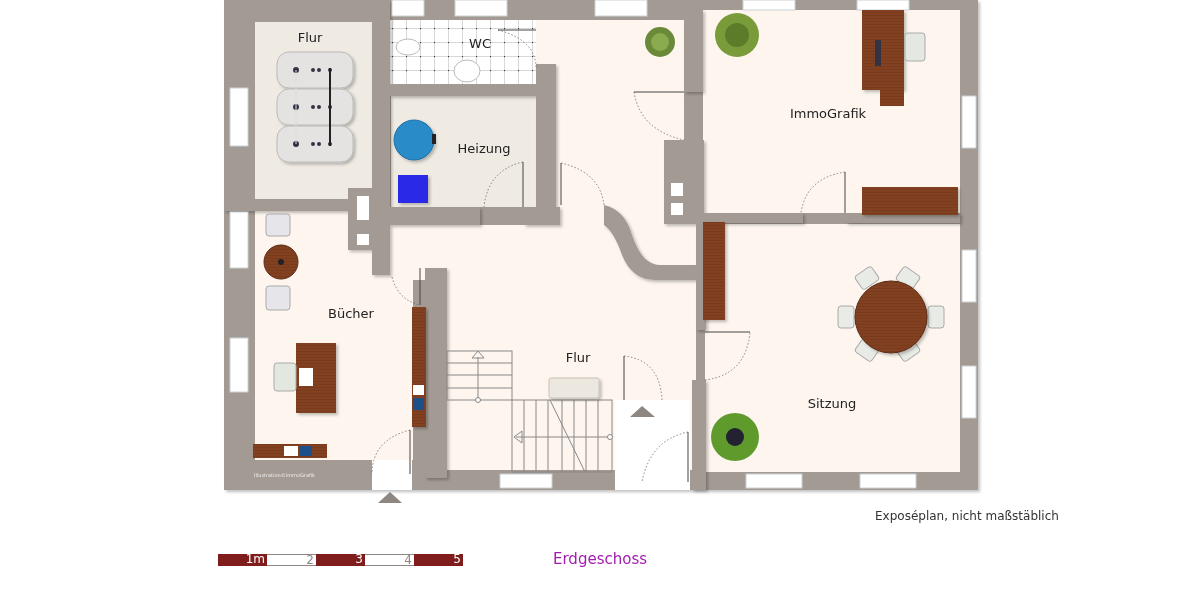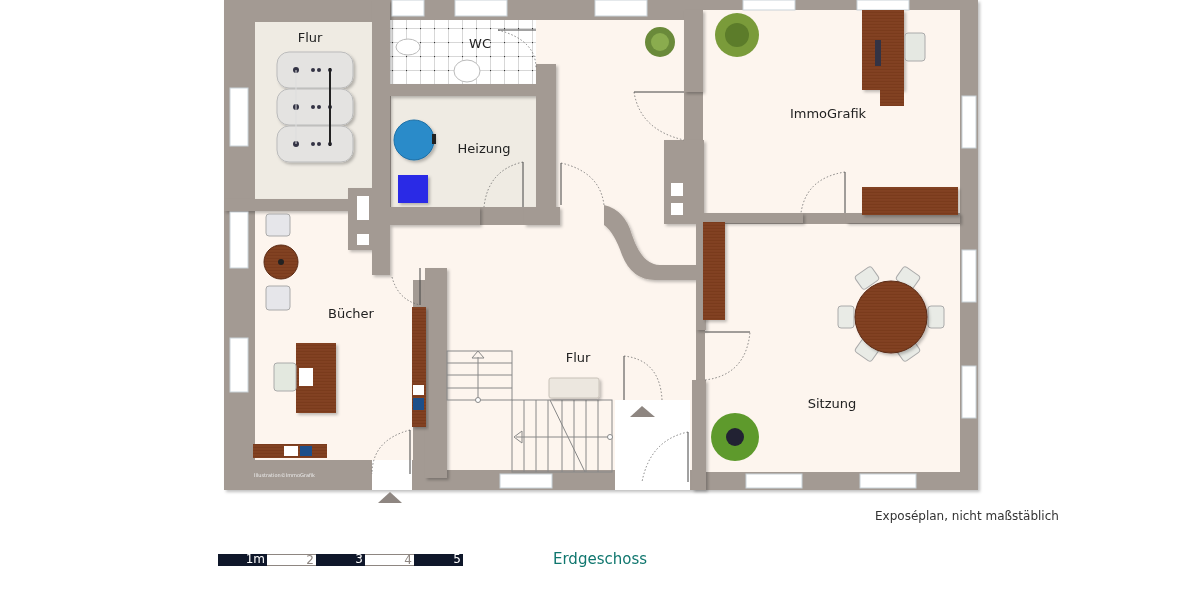--- a/index.html
+++ b/index.html
@@ -1,24 +1,24 @@
 <!DOCTYPE html>
 <html><head>
 <meta charset="utf-8">
 <style>
   html,body{margin:0;padding:0;}
   body{width:1200px;height:600px;background:#ffffff;position:relative;overflow:hidden;font-family:"DejaVu Sans",sans-serif;}
   .plan{position:absolute;left:0;top:0;width:1200px;height:600px;}
   .room-label{position:absolute;font-size:13px;color:#222;white-space:nowrap;transform:translate(-50%,-50%);}
   .note{position:absolute;font-size:12px;color:#333;white-space:nowrap;}
   .watermark{position:absolute;font-size:5px;color:#eee;white-space:nowrap;}
-  .title{position:absolute;left:600px;top:559px;transform:translate(-50%,-50%);font-size:15px;color:#0f766e;}
+  .title{position:absolute;left:600px;top:559px;transform:translate(-50%,-50%);font-size:15px;color:#a21caf;}
   .scalebar{position:absolute;left:218px;top:554px;width:245px;height:12px;display:flex;}
   .seg{flex:1;height:12px;position:relative;box-sizing:border-box;}
-  .seg.g{background:#0f172a;}
+  .seg.g{background:#7f1d1d;}
   .seg.w{background:#fff;border-top:1px solid #8e8681;border-bottom:1px solid #8e8681;}
   .seg span{position:absolute;right:2px;top:-1px;font-size:12px;color:#fff;line-height:13px;}
   .seg.w span{color:#8e8681;}
 </style>
 </head>
 <body>
 
 <div class="plan">
 <svg width="1200" height="600" viewBox="0 0 1200 600" xmlns="http://www.w3.org/2000/svg">
   <defs>

